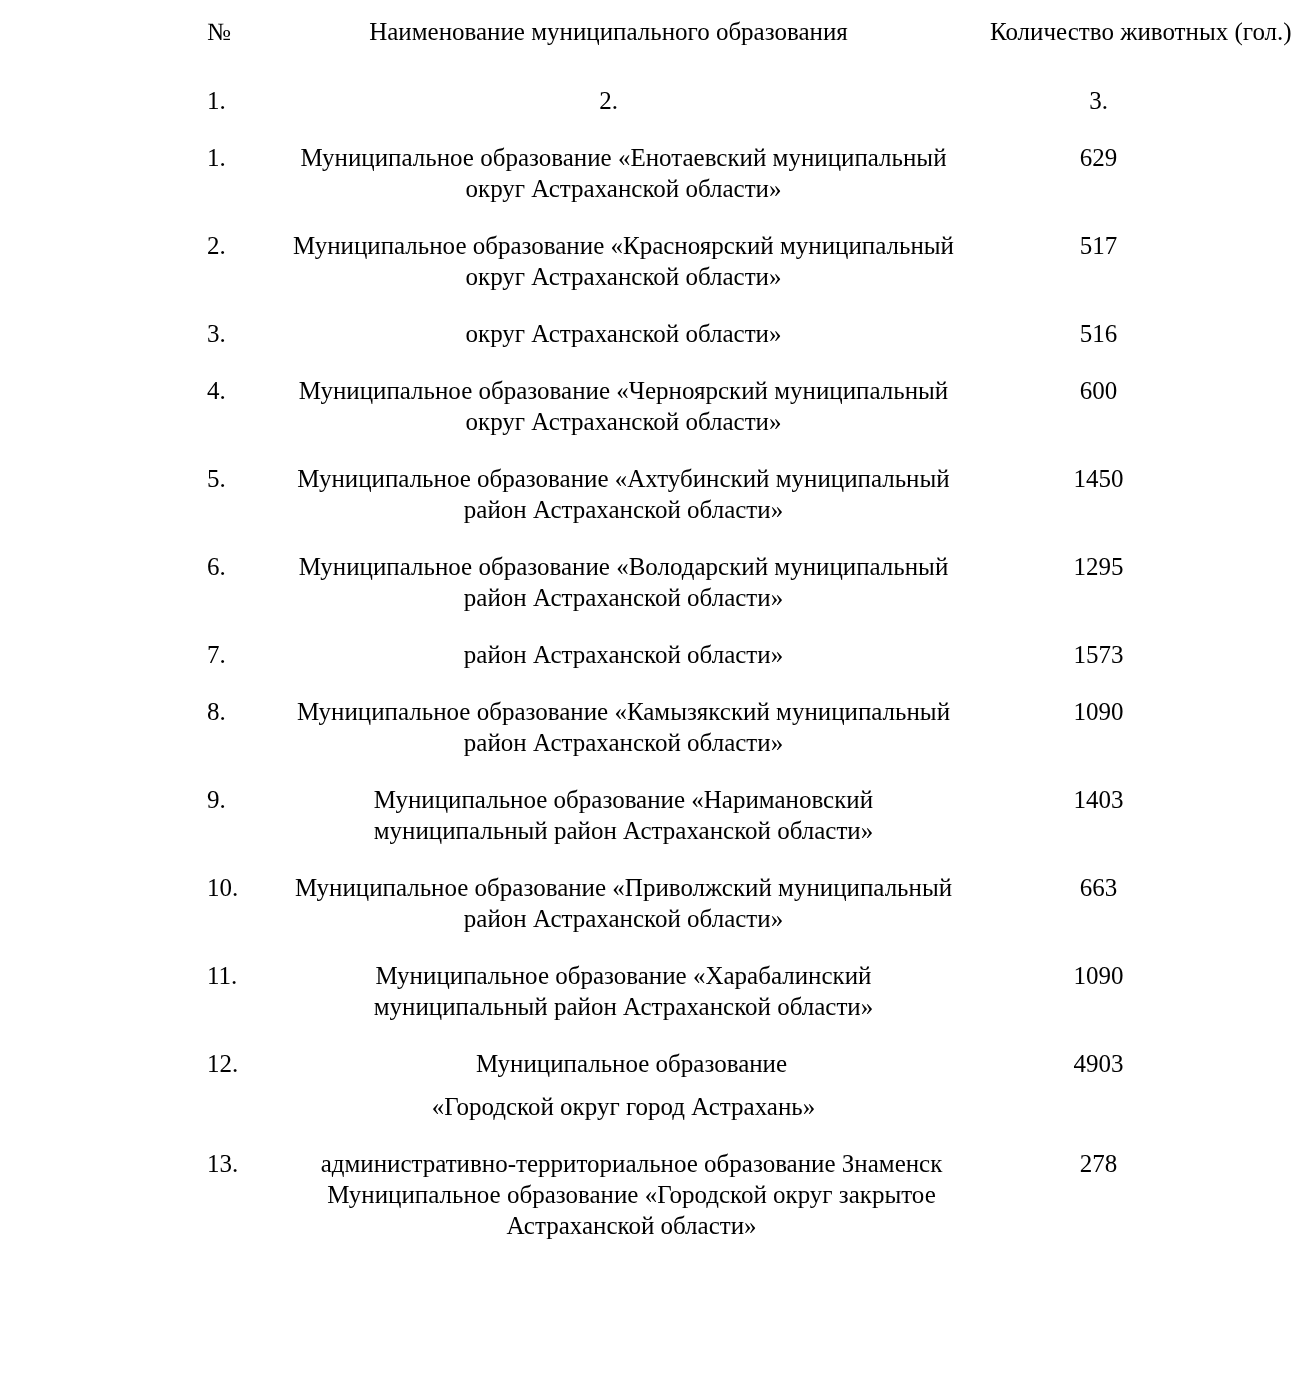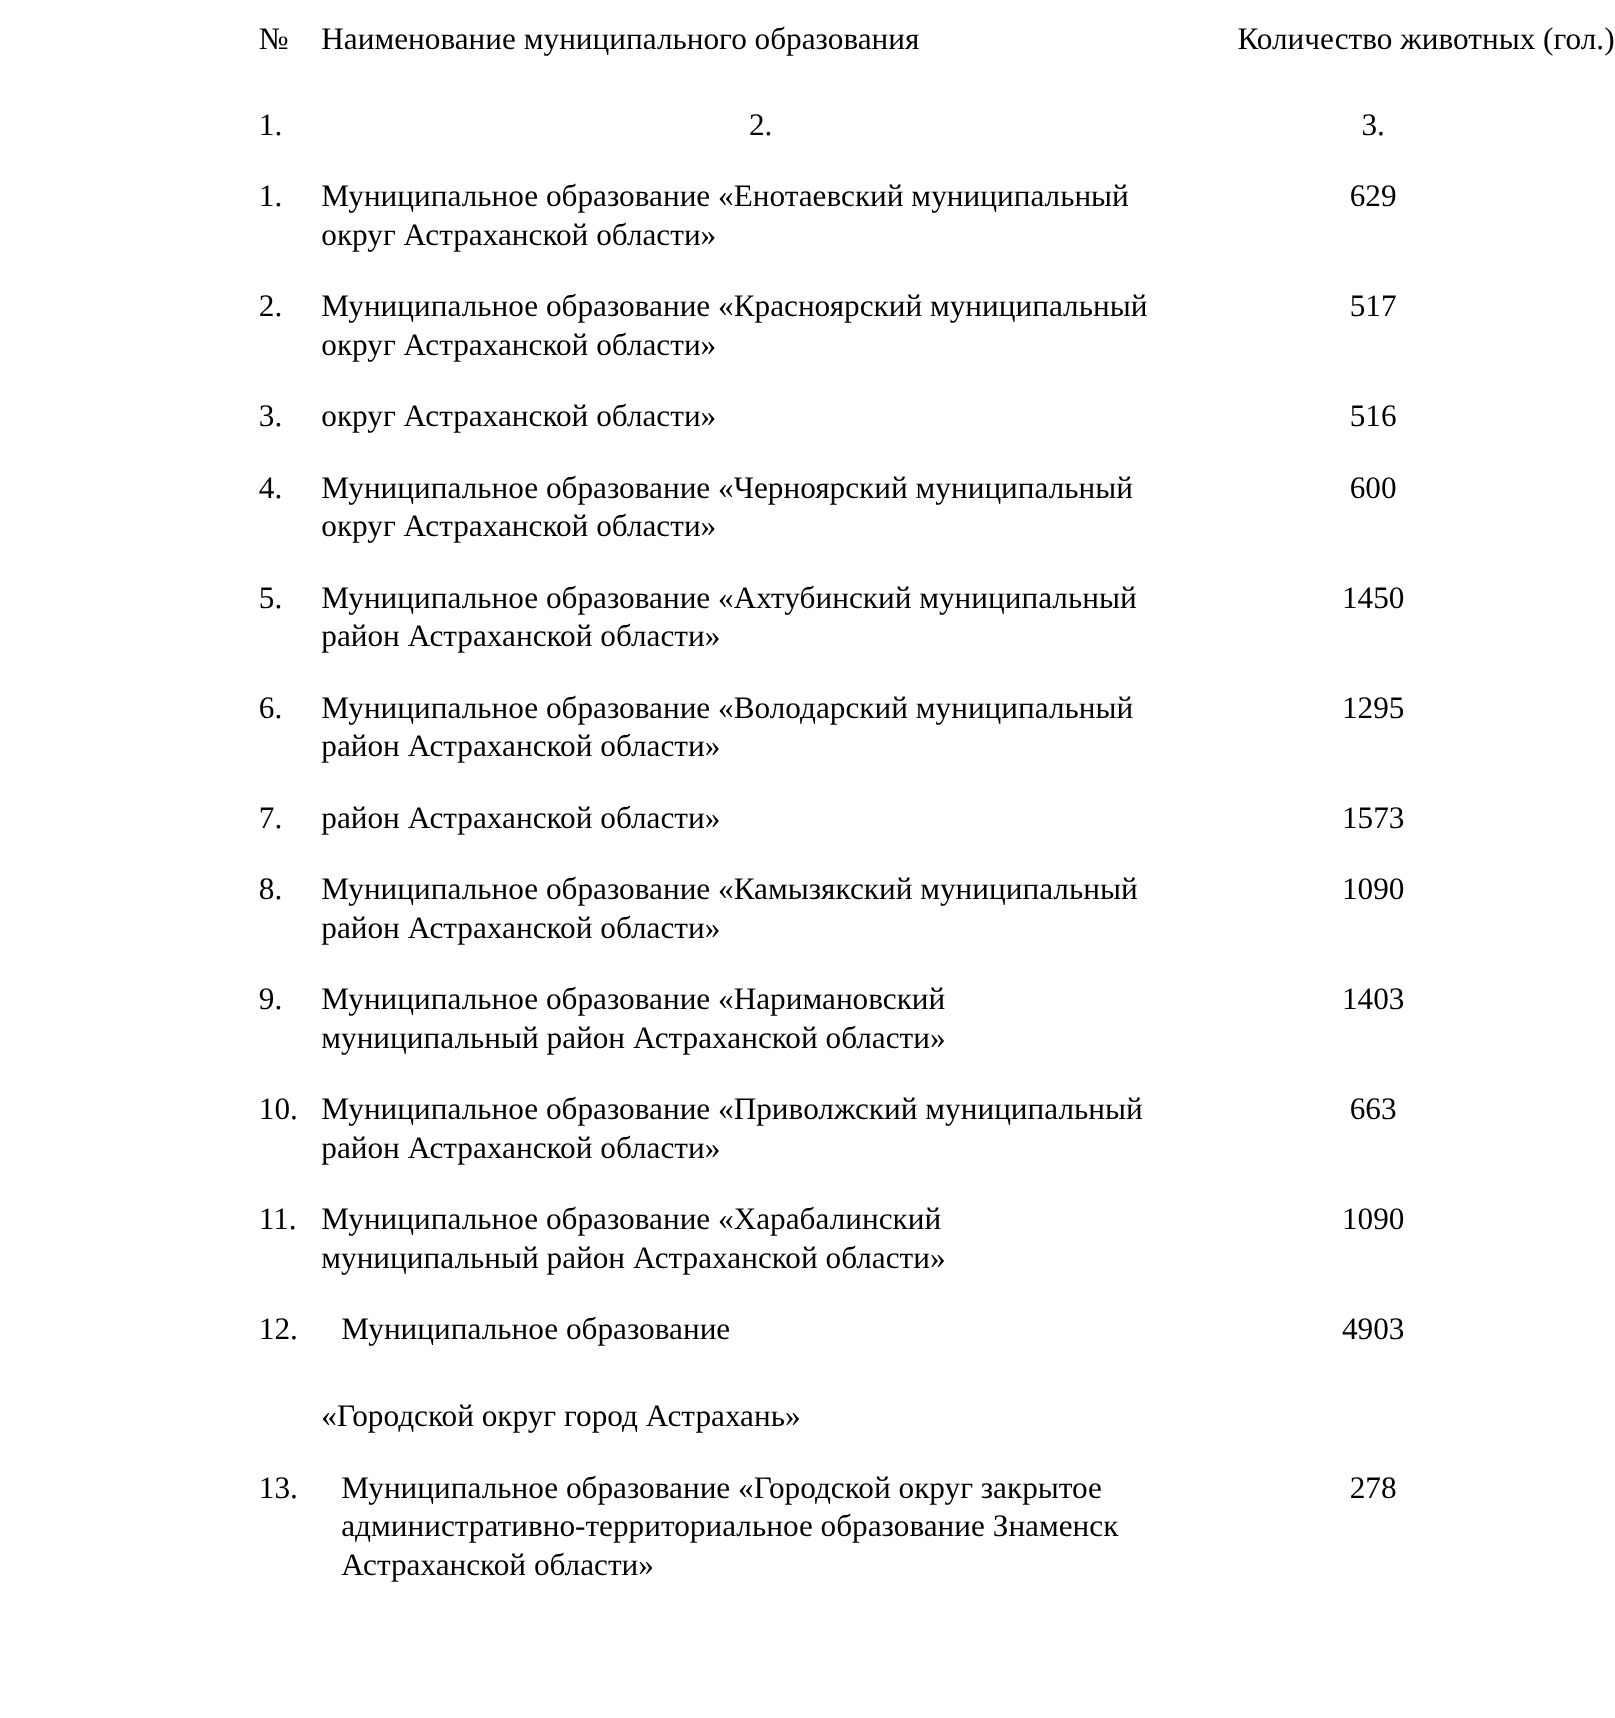--- a/index.html
+++ b/index.html
@@ -24,35 +24,35 @@
     align-items: start;
   }
   .header-row { margin-bottom: 38px; }
   .index-row  { margin-bottom: 26px; }
   .data-row   { margin-bottom: 26px; }
   .cell-num {
     text-align: left;
     padding-left: 2px;
     white-space: nowrap;
   }
-  .cell-name { text-align: left; }
+  .cell-name { text-align: center; }
   .cell-count {
     text-align: center;
     white-space: nowrap;
   }
   .header-name {
     padding-right: 30px;
   }
   .header-count { }
   .index-name {
     text-align: center;
     padding-right: 30px;
   }
   .name-line { white-space: nowrap; }
-  .name-line.para-gap { margin-top: 39px; }
+  .name-line.para-gap { margin-top: 12px; }
   .name-line.indent { padding-left: 16px; }
   .cell-name.indent .name-line { padding-left: 16px; }
 </style>
 </head>
 <body>
 
 <div class="page">
 
   <div class="grid-row header-row">
     <div class="cell-num">№</div>
@@ -169,21 +169,21 @@
     <div class="cell-name">
           <div class="name-line indent">Муниципальное образование</div>
           <div class="name-line para-gap">«Городской округ город Астрахань»</div>
         </div>
     <div class="cell-count">4903</div>
   </div>
 
   <div class="grid-row data-row">
     <div class="cell-num">13.</div>
     <div class="cell-name indent">
+          <div class="name-line">административно-территориальное образование Знаменск</div>
           <div class="name-line">Муниципальное образование «Городской округ закрытое</div>
-          <div class="name-line">административно-территориальное образование Знаменск</div>
           <div class="name-line">Астраханской области»</div>
         </div>
     <div class="cell-count">278</div>
   </div>
 </div>
 
 </div>
 
 </body></html>

